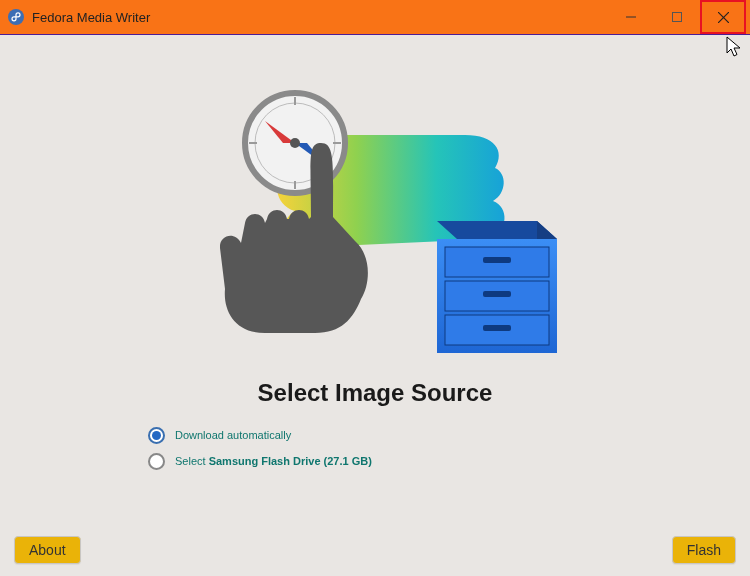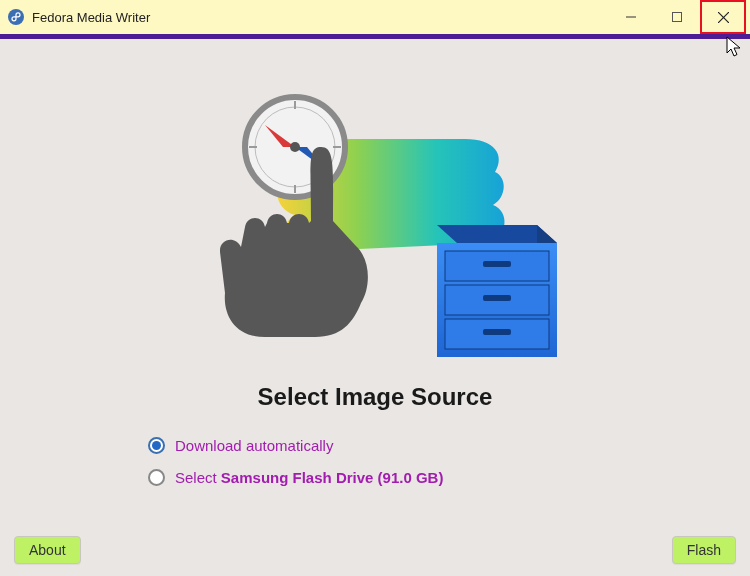--- a/index.html
+++ b/index.html
@@ -15,22 +15,22 @@
   .window {
     width: 750px;
     height: 576px;
     position: relative;
     display: flex;
     flex-direction: column;
   }
   
   .titlebar {
     height: 34px;
-    background: #fef9c3;
-    border-bottom: 5px solid #4c1d95;
+    background: #f97316;
+    border-bottom: 1px solid #4c1d95;
     display: flex;
     align-items: center;
     padding: 0 4px 0 8px;
     font-size: 13px;
     color: #222;
   }
   .titlebar .app-icon {
     width: 16px;
     height: 16px;
     margin-right: 8px;
@@ -90,23 +90,23 @@
     text-align: center;
   }
   .options-block {
     margin-top: 14px;
     align-self: flex-start;
     margin-left: 148px;
   }
   .opt-row {
     display: flex;
     align-items: center;
-    font-size: 15px;
-    color: #a21caf;
-    margin: 8px 0;
+    font-size: 11px;
+    color: #0f766e;
+    margin: 2px 0;
     height: 24px;
   }
   .radio {
     width: 17px;
     height: 17px;
     border-radius: 50%;
     border: 2px solid #3a6fb0;
     margin-right: 10px;
     box-sizing: border-box;
     background: #fff;
@@ -127,21 +127,21 @@
   .footer-bar {
     position: absolute;
     left: 0;
     right: 0;
     bottom: 12px;
     display: flex;
     justify-content: space-between;
     padding: 0 14px;
   }
   .flat-btn {
-    background: #bef264;
+    background: #eab308;
     border: 1px solid #c9c6c2;
     border-radius: 4px;
     padding: 5px 14px;
     font-size: 14px;
     color: #333;
     box-shadow: 0 1px 1px rgba(0,0,0,0.06);
   }
 </style>
 </head>
 <body>
@@ -272,21 +272,21 @@
         <span class="radio">
             <span class="dot"></span>
           </span>
         <span class="opt-label">
           <span>Download automatically</span><b></b>
         </span>
       </div>
       <div class="opt-row">
         <span class="radio off"></span>
         <span class="opt-label">
-          <span>Select </span><b>Samsung Flash Drive (91.0 GB)</b>
+          <span>Select </span><b>Samsung Flash Drive (27.1 GB)</b>
         </span>
       </div>
     </div>
 
     <div class="footer-bar">
       <div class="flat-btn">About</div>
       <div class="flat-btn">Flash</div>
     </div>
 
   </div>

